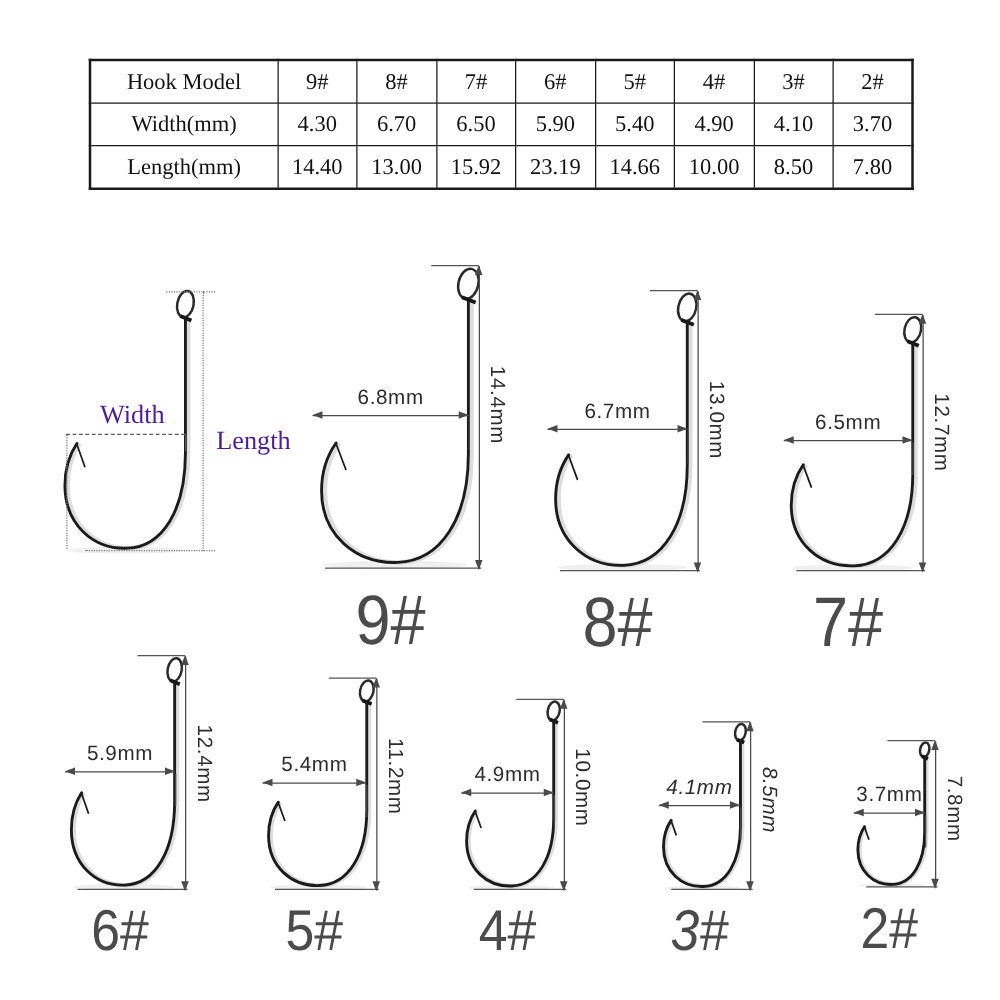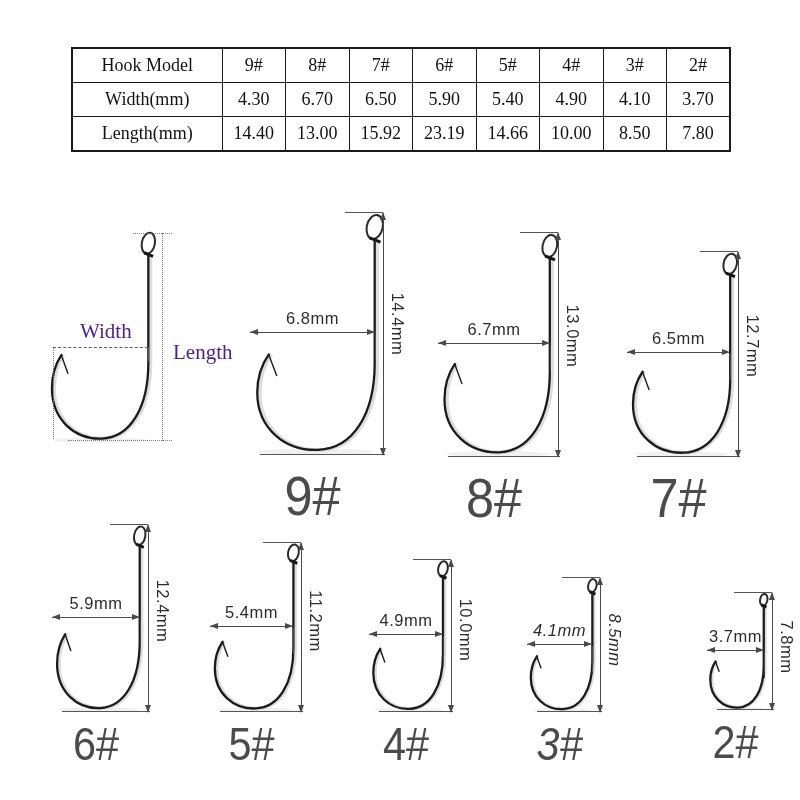--- a/index.html
+++ b/index.html
@@ -240,21 +240,21 @@
     <div class="dim-w">
       <span class="dim-w-label">4.1mm</span>
       <span class="dim-tick"></span>
     </div>
     <div class="dim-l">
       <span class="dim-l-label">8.5mm</span>
     </div>
     <div class="hook-num">3#</div>
   </div>
 
-  <div class="hook-fig r2" style="--wl:57px;--svgw:66px;left:683px;top:593px;width:90px;height:117px;margin-left:24px;">
+  <div class="hook-fig r2" style="--wl:57px;--svgw:66px;left:683px;top:593px;width:90px;height:117px;">
     <svg class="hook-art" viewBox="0 0 100 190" preserveAspectRatio="none">
         <use href="#hook-shape"></use>
       </svg>
     <div class="dim-top"></div>
     <div class="dim-base"></div>
     <div class="dim-w">
       <span class="dim-w-label">3.7mm</span>
       <span class="dim-tick"></span>
     </div>
     <div class="dim-l">

